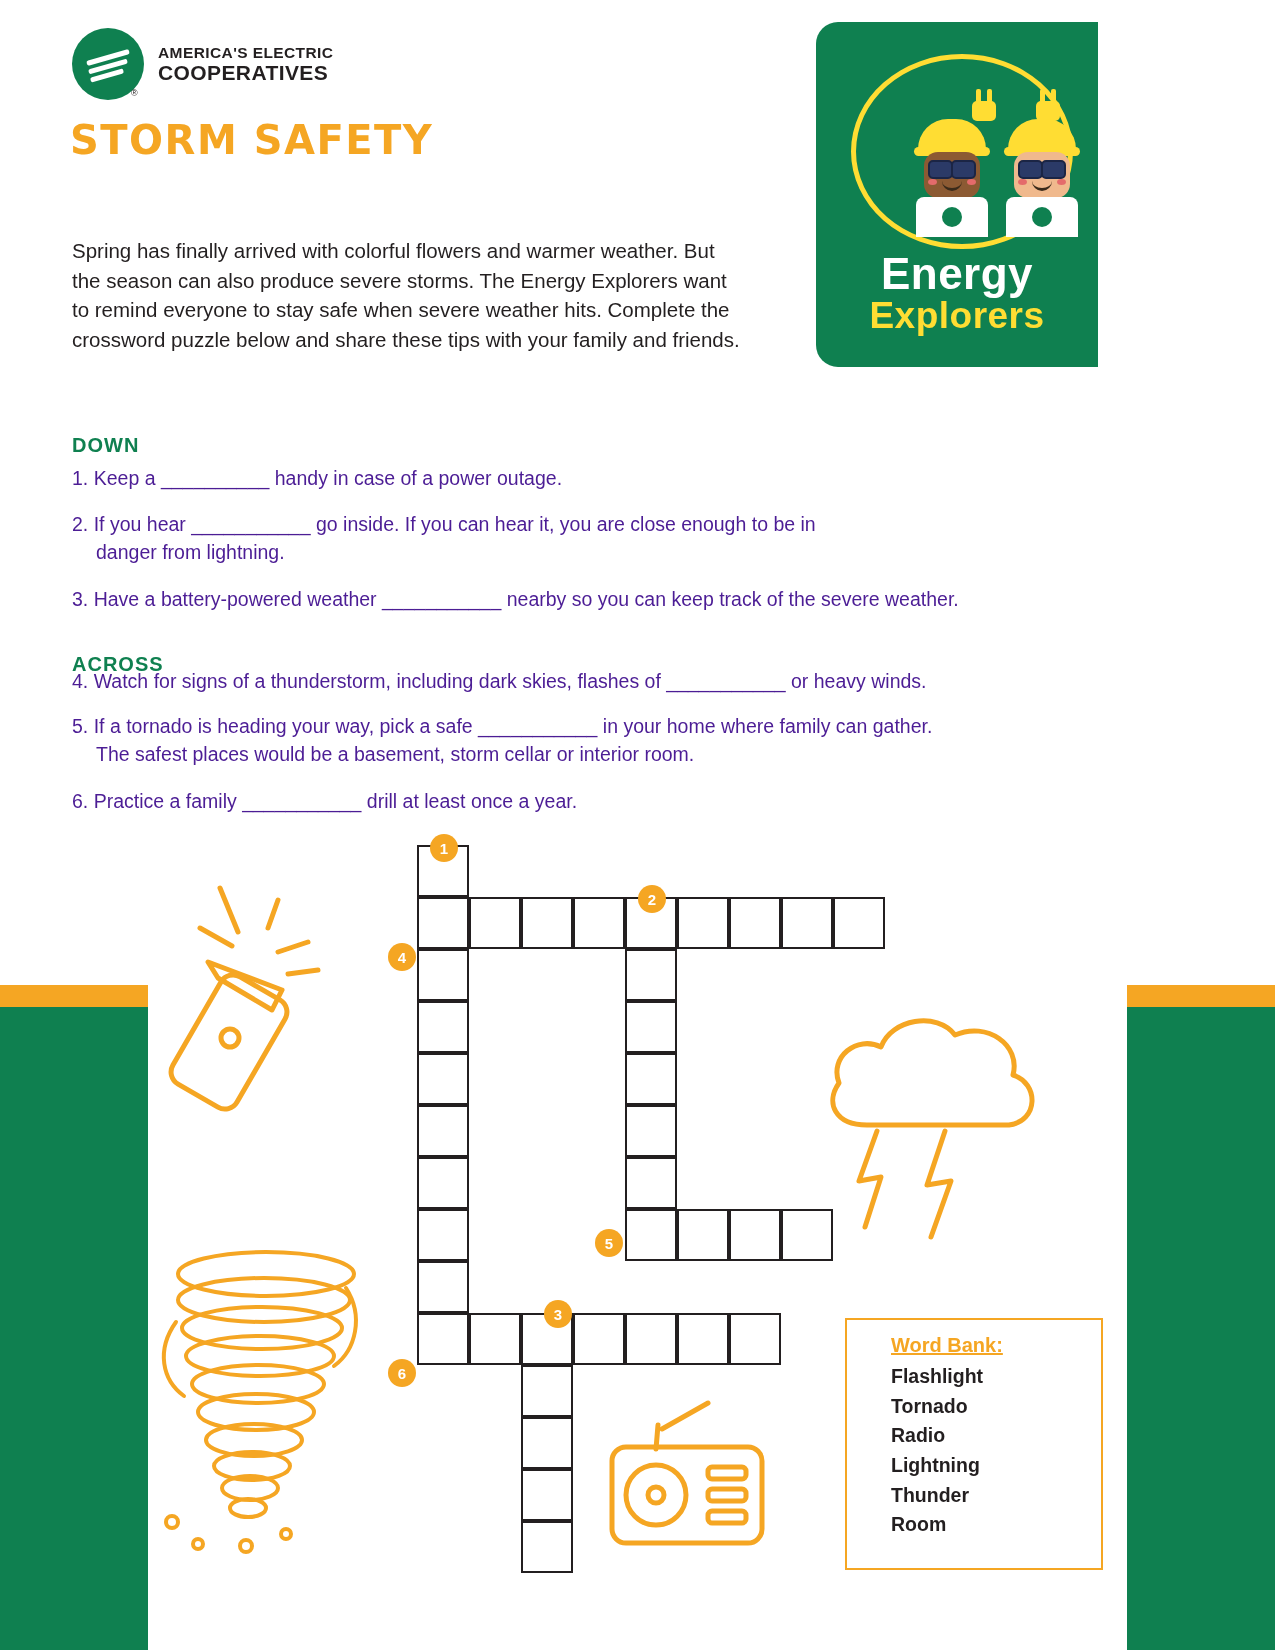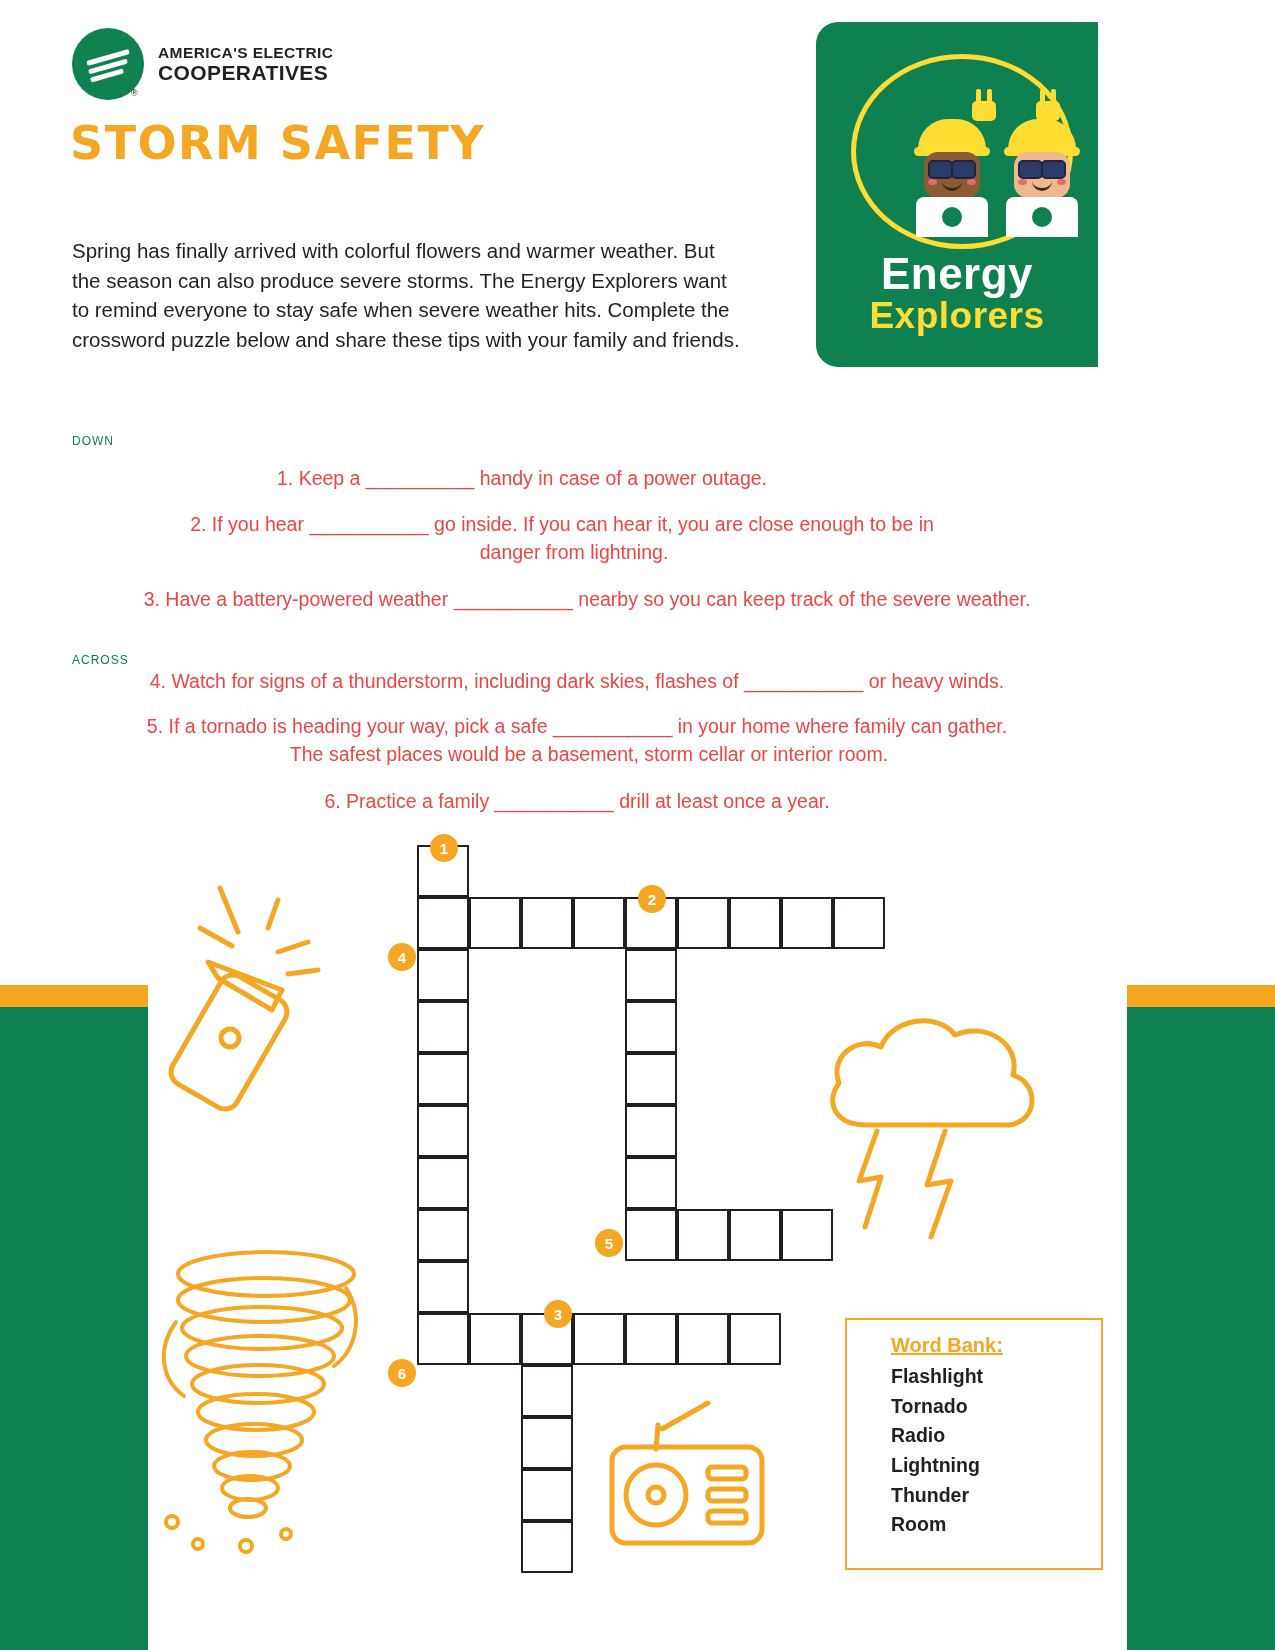--- a/index.html
+++ b/index.html
@@ -34,21 +34,21 @@
   .logo-mark .l1 { left:14px; top:27px; width:44px; transform:rotate(-16deg); }
   .logo-mark .l2 { left:16px; top:36px; width:40px; transform:rotate(-16deg); }
   .logo-mark .l3 { left:18px; top:45px; width:34px; transform:rotate(-16deg); }
   .logo-text { line-height:1.12; }
   .logo-text .l-small { font-size:15.5px; font-weight:bold; letter-spacing:0.4px; color:#231f20; }
   .logo-text .l-big { font-size:21px; font-weight:bold; letter-spacing:0.4px; color:#231f20; }
 
   
   .title {
     position:absolute; left:70px; top:118px; width:640px;
-    font-size:46px; line-height:1.12; font-weight:bold; color:#f5a623;
+    font-size:40px; line-height:1.12; font-weight:bold; color:#f5a623;
     letter-spacing:1.5px; font-family:"DejaVu Sans", sans-serif;
     text-transform:uppercase;
   }
   .title .t2 { display:block; }
   .intro {
     position:absolute; left:72px; top:236px; width:672px;
     font-size:20.5px; line-height:1.45; color:#231f20;
   }
 
   
@@ -82,22 +82,22 @@
   .kid .logo-dot { position:absolute; left:26px; top:10px; width:20px; height:20px; border-radius:50%; background:#0f8050; }
   .plug { position:absolute; width:30px; height:34px; top:30px; }
   .plug.p1 { left:112px; }
   .plug.p2 { left:176px; }
   .plug .pb { position:absolute; left:4px; top:12px; width:24px; height:20px; background:#ffdd33; border-radius:5px; }
   .plug .pp1, .plug .pp2 { position:absolute; top:0; width:5px; height:14px; background:#ffdd33; border-radius:2px; }
   .plug .pp1 { left:8px; }
   .plug .pp2 { left:19px; }
 
   
-  .section-head { position:absolute; font-size:12px; font-weight:normal; color:#0f8050; letter-spacing:1px; }
-  .clue { position:absolute; font-size:19.5px; line-height:1.45; color:#ef4444;text-align:center; }
+  .section-head { position:absolute; font-size:20px; font-weight:bold; color:#0f8050; letter-spacing:1px; }
+  .clue { position:absolute; font-size:19.5px; line-height:1.45; color:#4c1d95; }
   .clue .ind { display:block; padding-left:24px; }
 
   
   .grid { position:absolute; left:0; top:0; }
   .cell { position:absolute; width:52px; height:52px; border:2px solid #231f20; background:#ffffff; box-sizing:border-box; }
   .num-badge {
     position:absolute; width:28px; height:28px; border-radius:50%;
     background:#f5a623; color:#ffffff; font-size:15px; font-weight:bold;
     display:flex; align-items:center; justify-content:center;
   }

